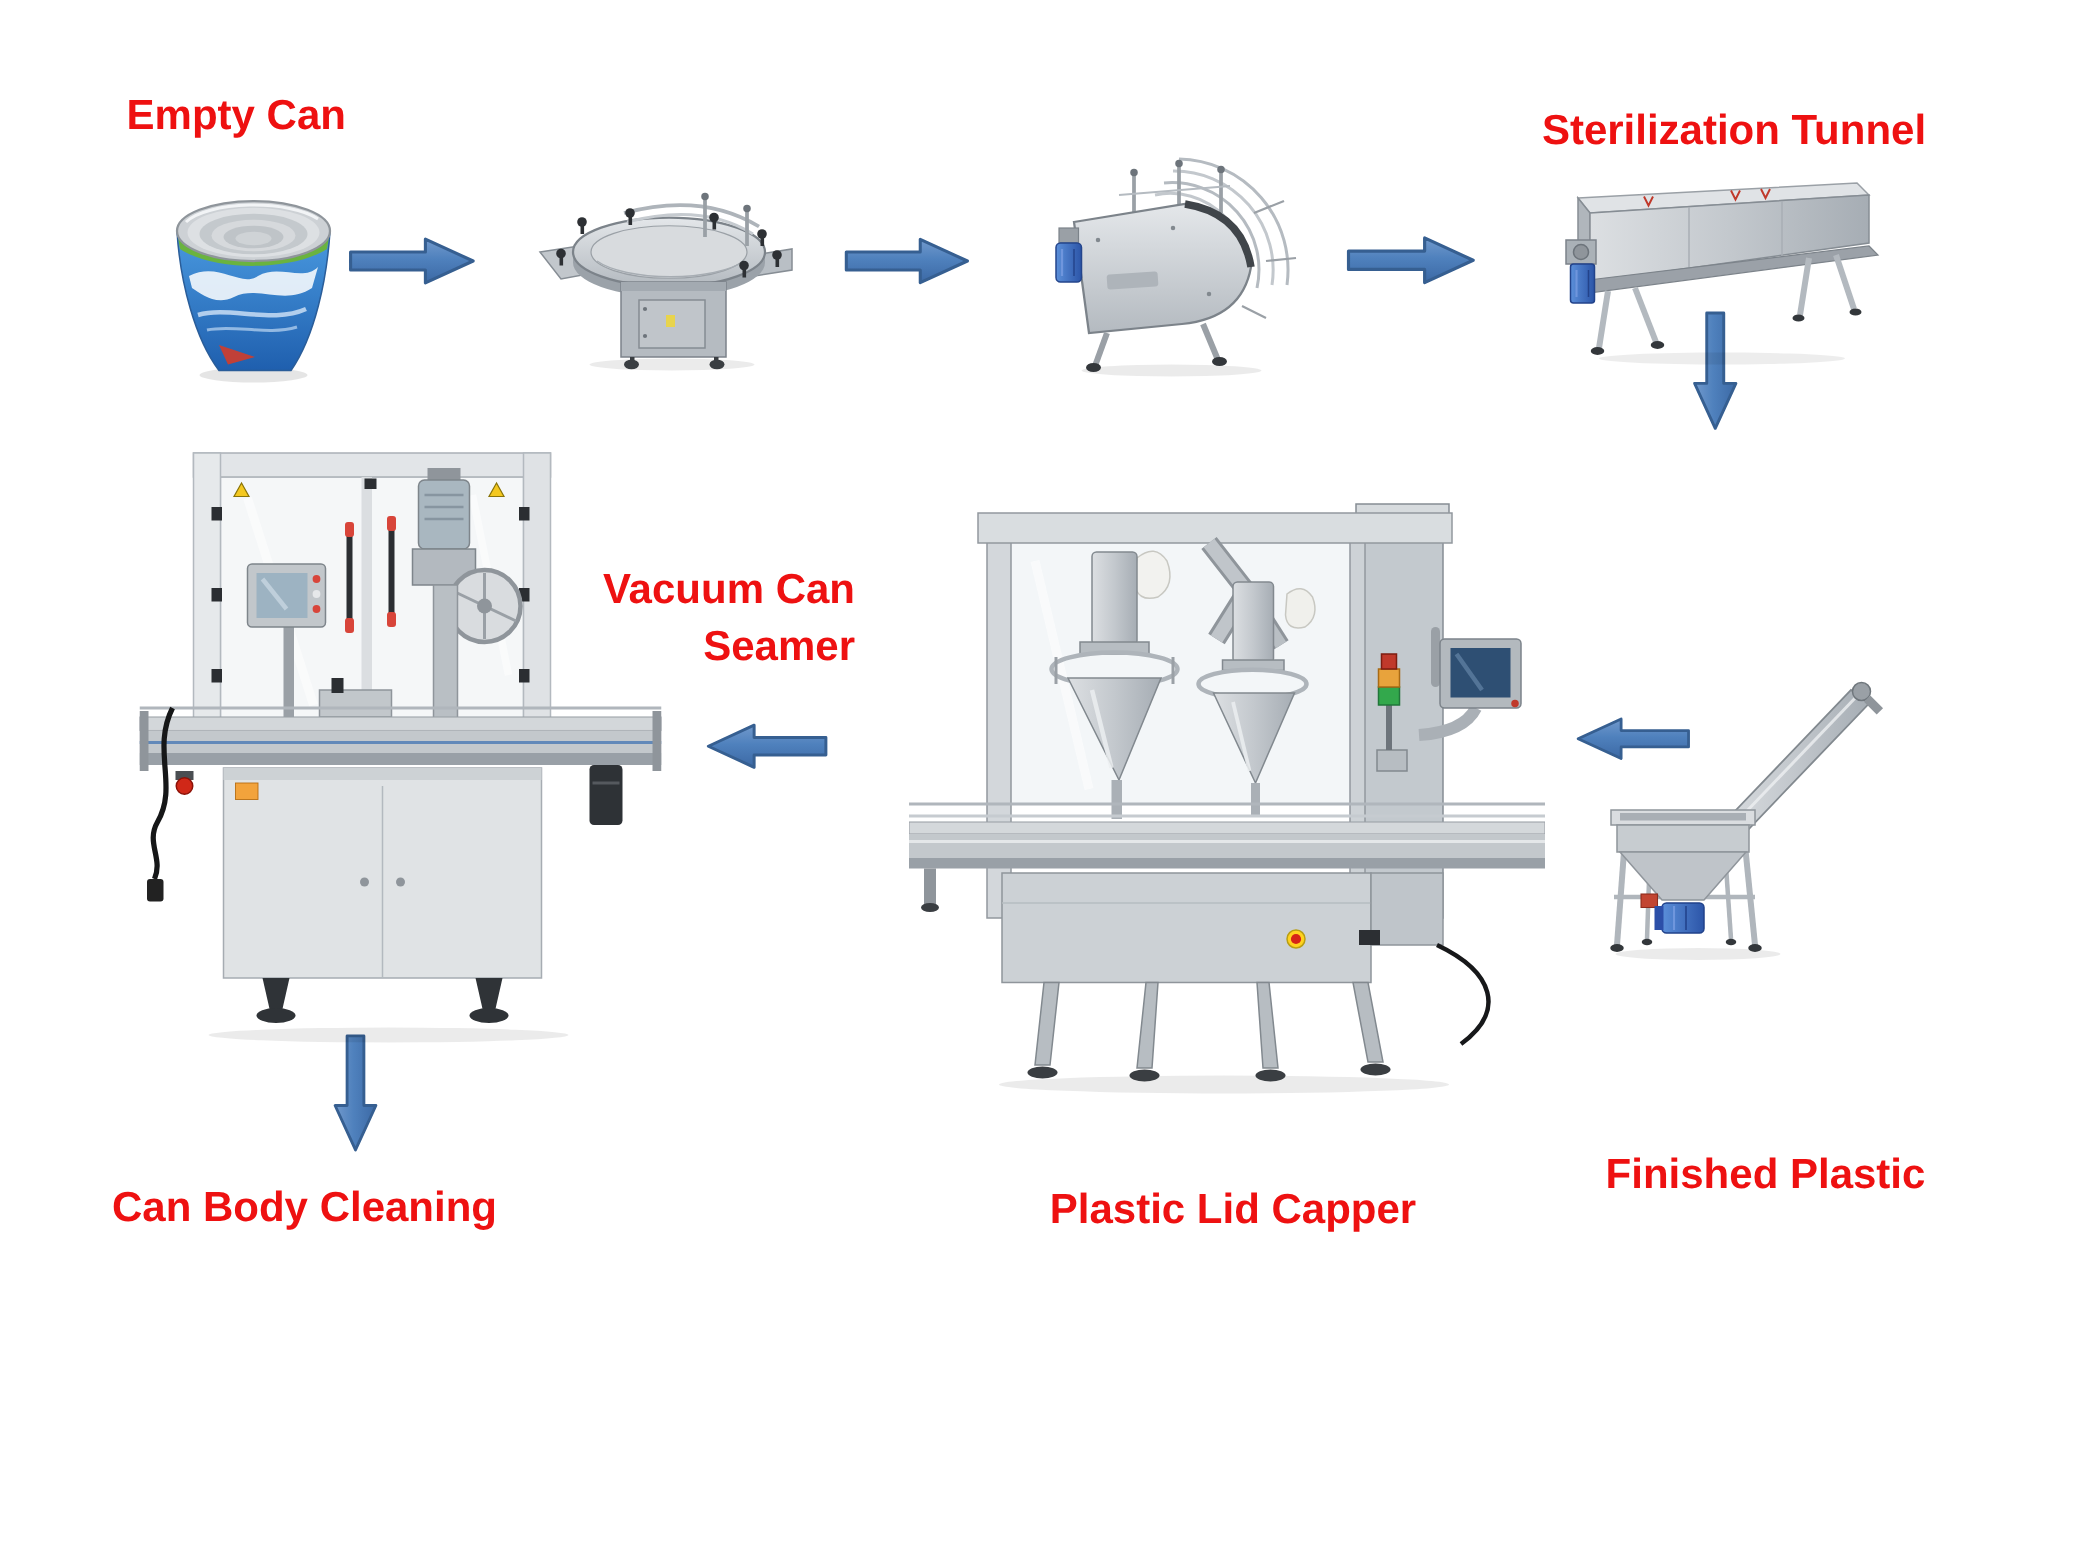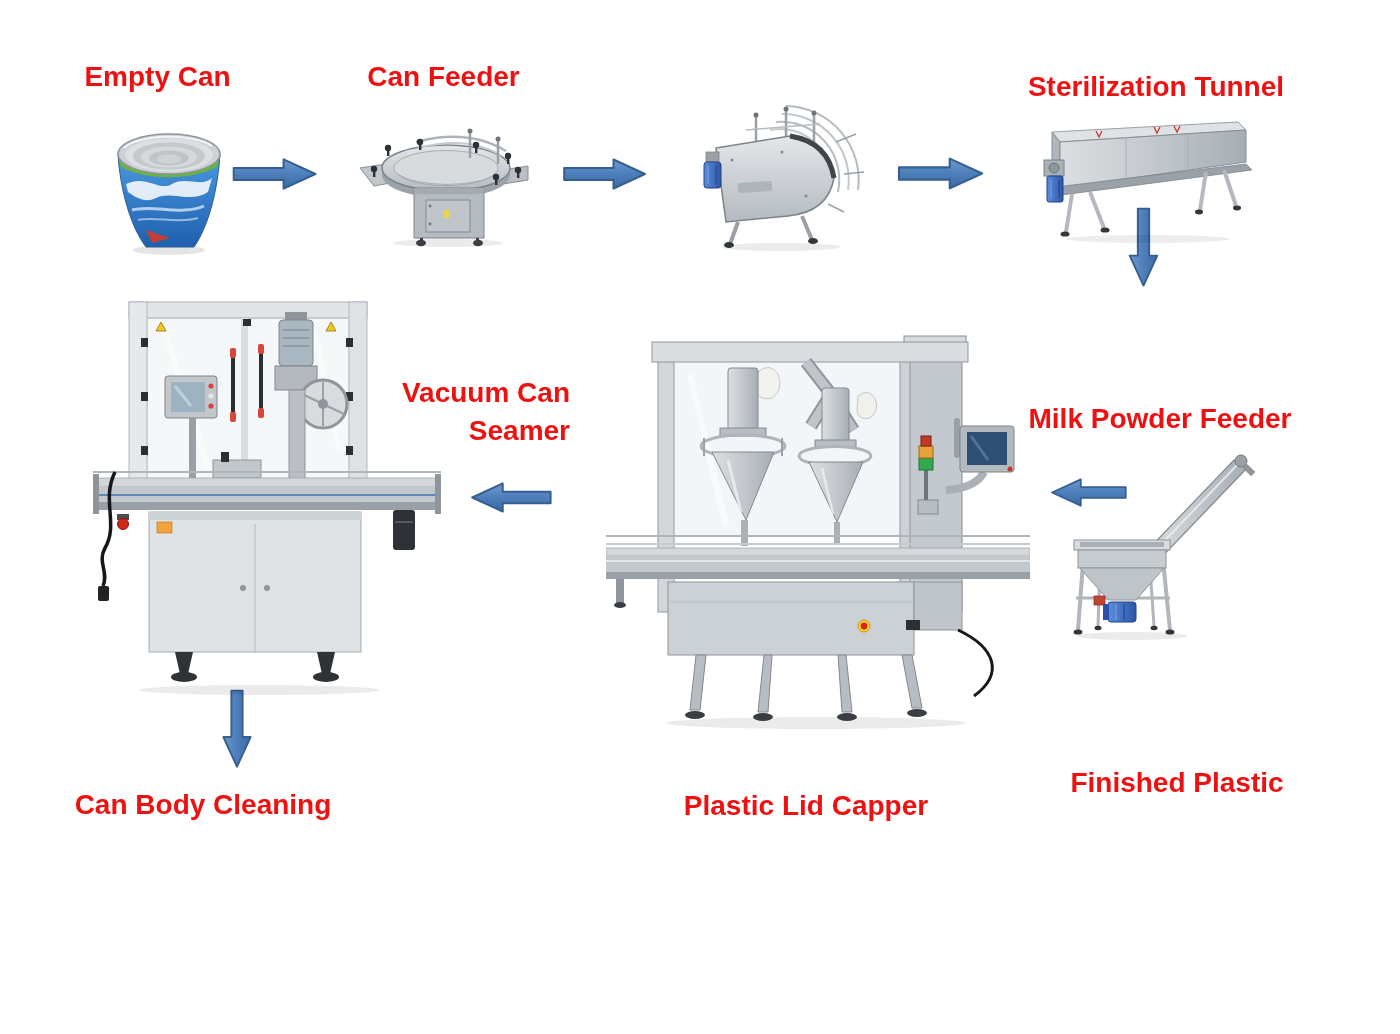--- a/index.html
+++ b/index.html
@@ -56,26 +56,24 @@
           <stop offset="1" stop-color="#a87c1e"></stop>
       </linearGradient>
       <linearGradient id="g-can-blue" x1="0" y1="0" x2="0" y2="1">
         <stop offset="0" stop-color="#4a9ae0"></stop>
           <stop offset="1" stop-color="#1f5fae"></stop>
       </linearGradient>
     </defs>
   </svg>
 
   <div class="label" style="left:40px;top:58px;width:235px">Empty Can</div>
-  <div class="label" style="left:326px;top:58px;width:235px">Can Feeder</div>
   <div class="label" style="left:1006px;top:68px;width:300px">Sterilization Tunnel</div>
-  <div class="label" style="left:1010px;top:400px;width:300px">Milk Powder Feeder</div>
   <div class="label align-left" style="left:370px;top:374px;width:200px">Vacuum Can Seamer</div>
   <div class="label" style="left:53px;top:786px;width:300px">Can Body Cleaning</div>
-  <div class="label" style="left:656px;top:787px;width:300px">Plastic Lid Capper</div>
+  <div class="label" style="left:672px;top:787px;width:300px">Plastic Lid Capper</div>
   <div class="label" style="left:1027px;top:764px;width:300px">Finished Plastic</div>
 
   <svg class="arrow" style="left:232px;top:156px" width="86" height="36" viewBox="0 0 100 40">
       <polygon class="ap h" points="2,13 60,13 60,3 97,20 60,37 60,27 2,27"></polygon>
     </svg>
   <svg class="arrow" style="left:562px;top:157px" width="86" height="34" viewBox="0 0 100 40">
       <polygon class="ap h" points="2,13 60,13 60,3 97,20 60,37 60,27 2,27"></polygon>
     </svg>
   <svg class="arrow" style="left:897px;top:156px" width="88" height="35" viewBox="0 0 100 40">
       <polygon class="ap h" points="2,13 60,13 60,3 97,20 60,37 60,27 2,27"></polygon>

